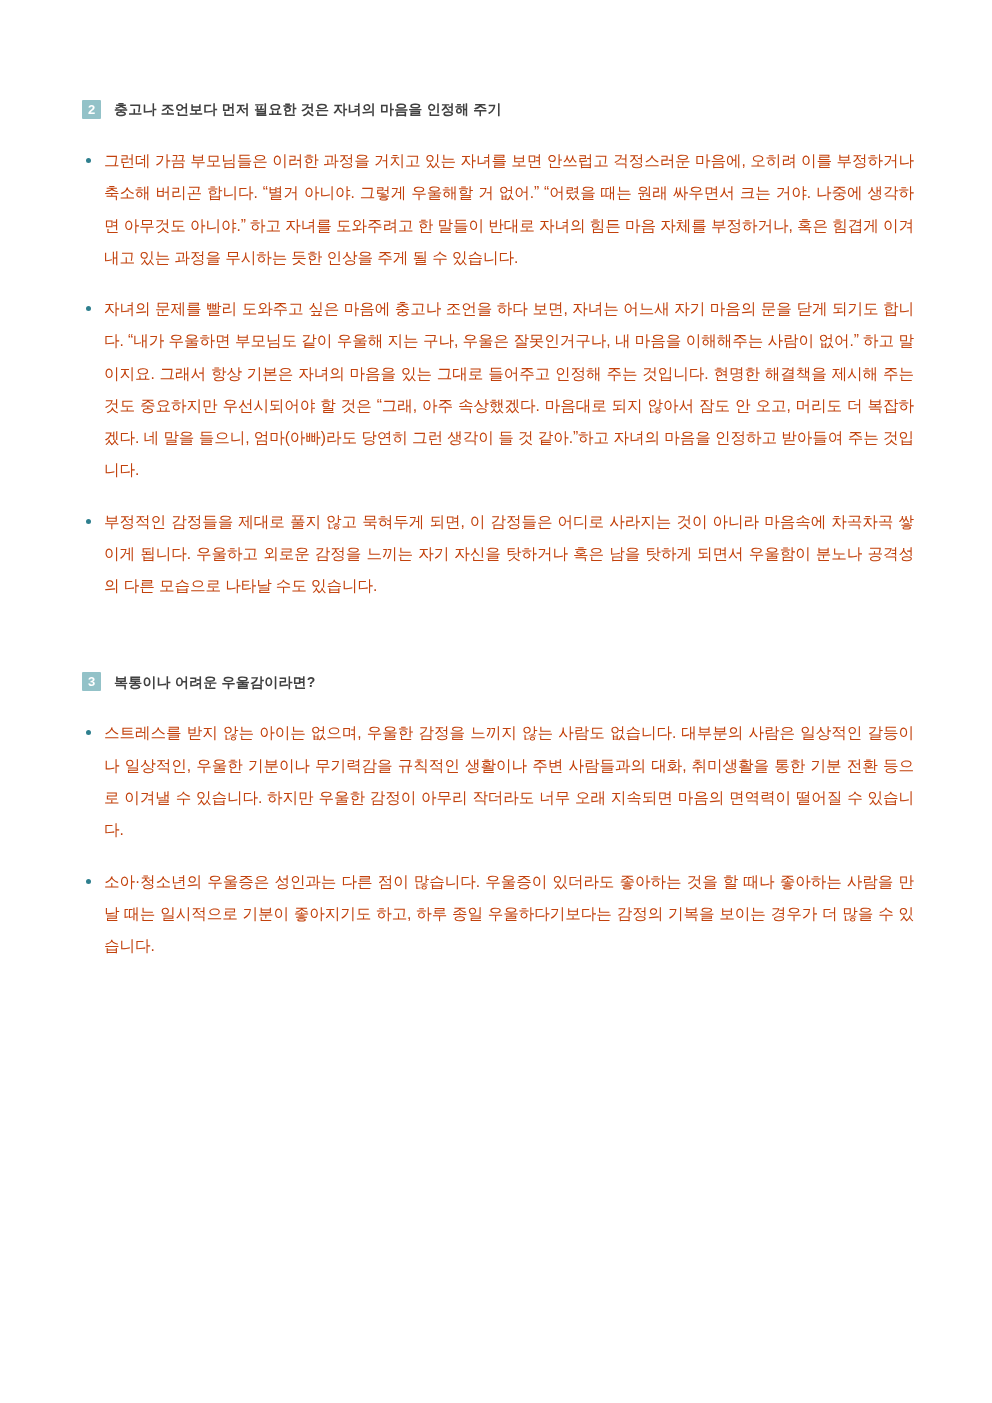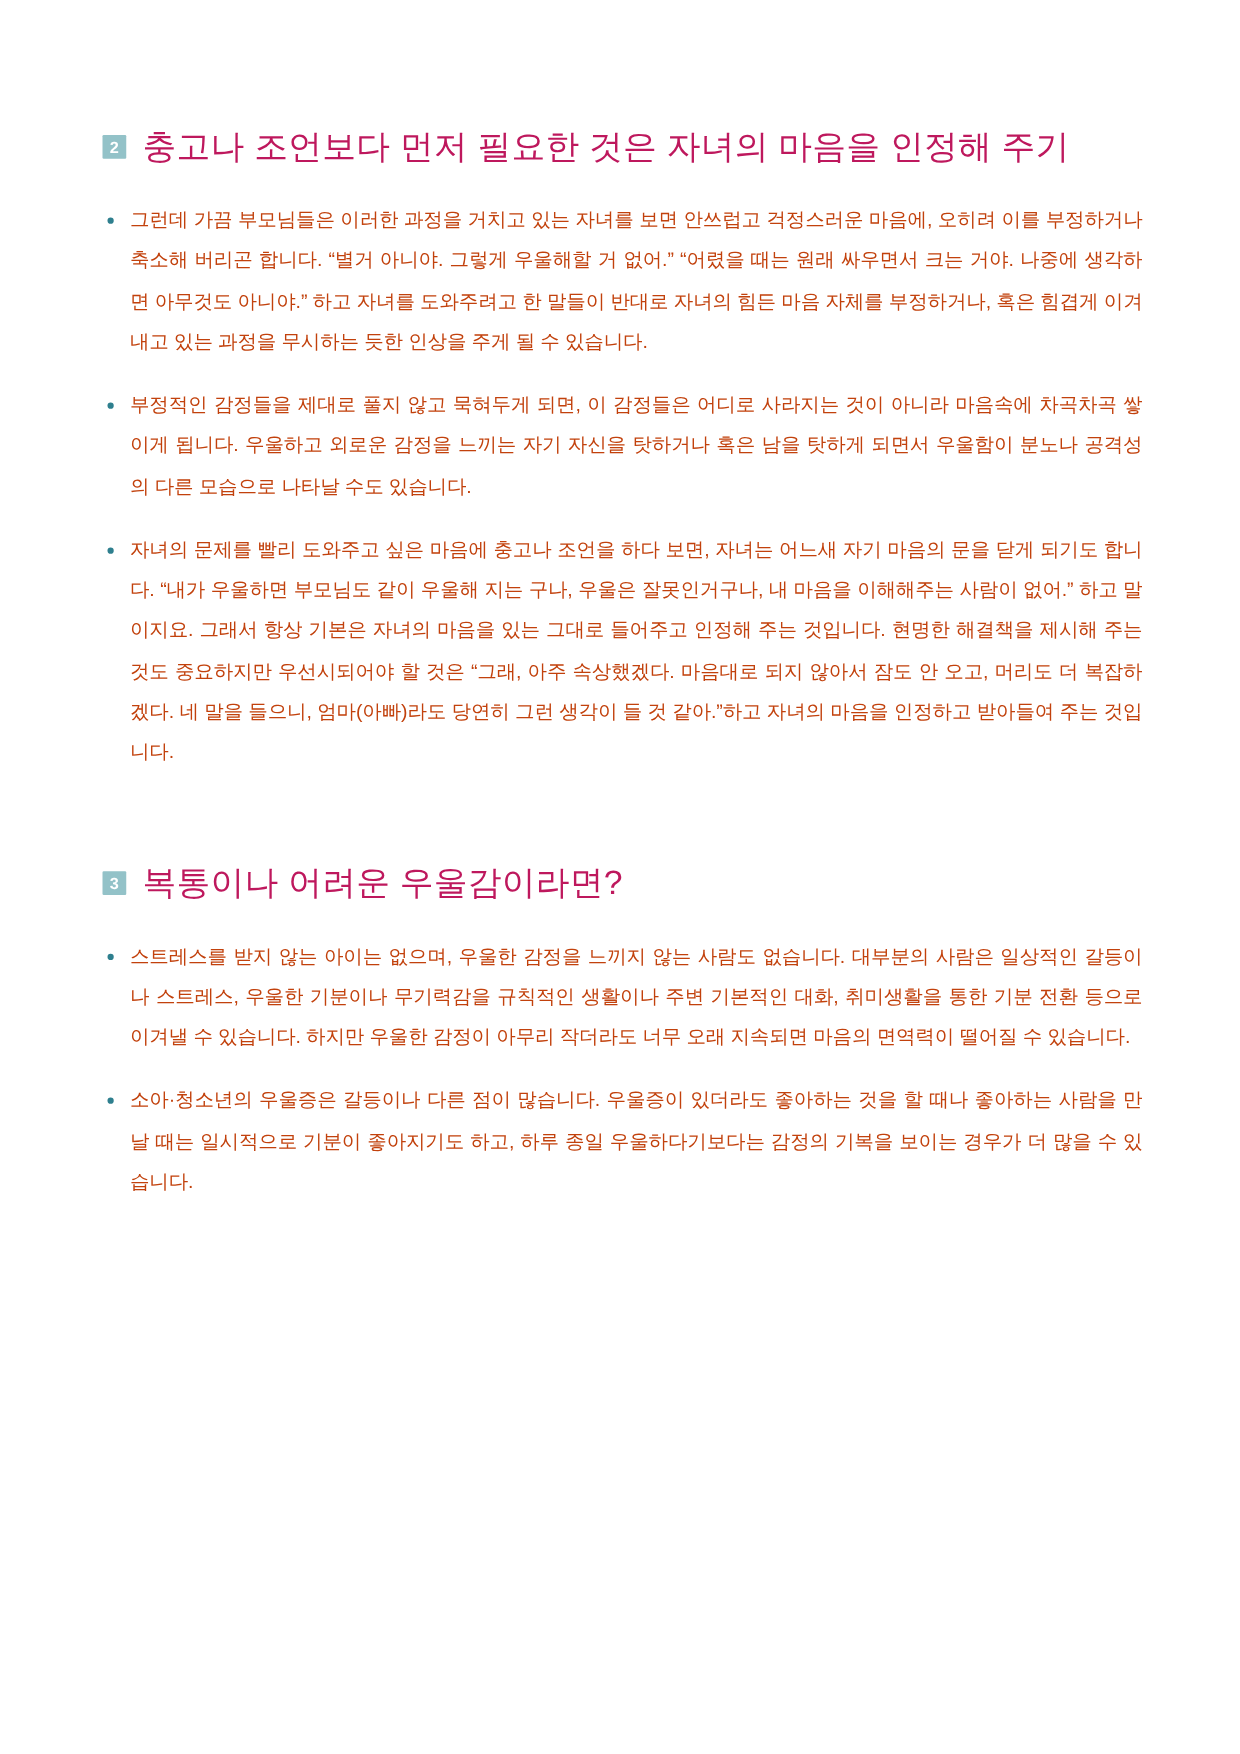--- a/index.html
+++ b/index.html
@@ -38,23 +38,23 @@
     height: 19px;
     background: #93c2c8;
     color: #ffffff;
     font-size: 13px;
     font-weight: bold;
     line-height: 1;
     border-radius: 1px;
     flex: 0 0 auto;
   }
   .heading-text {
-    font-size: 27px;
-    font-weight: normal;
-    color: #be185d;
+    font-size: 14px;
+    font-weight: bold;
+    color: #404040;
     letter-spacing: 0.2px;
     line-height: 1.3;
   }
   ul.bullets {
     list-style: none;
     margin: 0;
     padding: 0;
   }
   ul.bullets > li {
     position: relative;
@@ -89,31 +89,31 @@
 
 <div class="page">
 
   <section class="section">
     <h2 class="section-heading">
       <span class="heading-num">2</span>
       <span class="heading-text">충고나 조언보다 먼저 필요한 것은 자녀의 마음을 인정해 주기</span>
     </h2>
     <ul class="bullets">
       <li>그런데 가끔 부모님들은 이러한 과정을 거치고 있는 자녀를 보면 안쓰럽고 걱정스러운 마음에, 오히려 이를 부정하거나 축소해 버리곤 합니다. “별거 아니야. 그렇게 우울해할 거 없어.” “어렸을 때는 원래 싸우면서 크는 거야. 나중에 생각하면 아무것도 아니야.” 하고 자녀를 도와주려고 한 말들이 반대로 자녀의 힘든 마음 자체를 부정하거나, 혹은 힘겹게 이겨내고 있는 과정을 무시하는 듯한 인상을 주게 될 수 있습니다.</li>
+      <li>자녀의 문제를 빨리 도와주고 싶은 마음에 충고나 조언을 하다 보면, 자녀는 어느새 자기 마음의 문을 닫게 되기도 합니다. “내가 우울하면 부모님도 같이 우울해 지는 구나, 우울은 잘못인거구나, 내 마음을 이해해주는 사람이 없어.” 하고 말이지요. 그래서 항상 기본은 자녀의 마음을 있는 그대로 들어주고 인정해 주는 것입니다. 현명한 해결책을 제시해 주는 것도 중요하지만 우선시되어야 할 것은 “그래, 아주 속상했겠다. 마음대로 되지 않아서 잠도 안 오고, 머리도 더 복잡하겠다. 네 말을 들으니, 엄마(아빠)라도 당연히 그런 생각이 들 것 같아.”하고 자녀의 마음을 인정하고 받아들여 주는 것입니다.</li>
       <li>부정적인 감정들을 제대로 풀지 않고 묵혀두게 되면, 이 감정들은 어디로 사라지는 것이 아니라 마음속에 차곡차곡 쌓이게 됩니다. 우울하고 외로운 감정을 느끼는 자기 자신을 탓하거나 혹은 남을 탓하게 되면서 우울함이 분노나 공격성의 다른 모습으로 나타날 수도 있습니다.</li>
-      <li>자녀의 문제를 빨리 도와주고 싶은 마음에 충고나 조언을 하다 보면, 자녀는 어느새 자기 마음의 문을 닫게 되기도 합니다. “내가 우울하면 부모님도 같이 우울해 지는 구나, 우울은 잘못인거구나, 내 마음을 이해해주는 사람이 없어.” 하고 말이지요. 그래서 항상 기본은 자녀의 마음을 있는 그대로 들어주고 인정해 주는 것입니다. 현명한 해결책을 제시해 주는 것도 중요하지만 우선시되어야 할 것은 “그래, 아주 속상했겠다. 마음대로 되지 않아서 잠도 안 오고, 머리도 더 복잡하겠다. 네 말을 들으니, 엄마(아빠)라도 당연히 그런 생각이 들 것 같아.”하고 자녀의 마음을 인정하고 받아들여 주는 것입니다.</li>
     </ul>
   </section>
 
   <div class="section-gap"></div>
 
   <section class="section">
     <h2 class="section-heading">
       <span class="heading-num">3</span>
       <span class="heading-text">복통이나 어려운 우울감이라면?</span>
     </h2>
     <ul class="bullets">
-      <li>스트레스를 받지 않는 아이는 없으며, 우울한 감정을 느끼지 않는 사람도 없습니다. 대부분의 사람은 일상적인 갈등이나 스트레스, 우울한 기분이나 무기력감을 규칙적인 생활이나 주변 기본적인 대화, 취미생활을 통한 기분 전환 등으로 이겨낼 수 있습니다. 하지만 우울한 감정이 아무리 작더라도 너무 오래 지속되면 마음의 면역력이 떨어질 수 있습니다.</li>
-      <li>소아·청소년의 우울증은 갈등이나 다른 점이 많습니다. 우울증이 있더라도 좋아하는 것을 할 때나 좋아하는 사람을 만날 때는 일시적으로 기분이 좋아지기도 하고, 하루 종일 우울하다기보다는 감정의 기복을 보이는 경우가 더 많을 수 있습니다.</li>
+      <li>스트레스를 받지 않는 아이는 없으며, 우울한 감정을 느끼지 않는 사람도 없습니다. 대부분의 사람은 일상적인 갈등이나 일상적인, 우울한 기분이나 무기력감을 규칙적인 생활이나 주변 사람들과의 대화, 취미생활을 통한 기분 전환 등으로 이겨낼 수 있습니다. 하지만 우울한 감정이 아무리 작더라도 너무 오래 지속되면 마음의 면역력이 떨어질 수 있습니다.</li>
+      <li>소아·청소년의 우울증은 성인과는 다른 점이 많습니다. 우울증이 있더라도 좋아하는 것을 할 때나 좋아하는 사람을 만날 때는 일시적으로 기분이 좋아지기도 하고, 하루 종일 우울하다기보다는 감정의 기복을 보이는 경우가 더 많을 수 있습니다.</li>
     </ul>
   </section>
 
 </div>
 
 </body></html>

